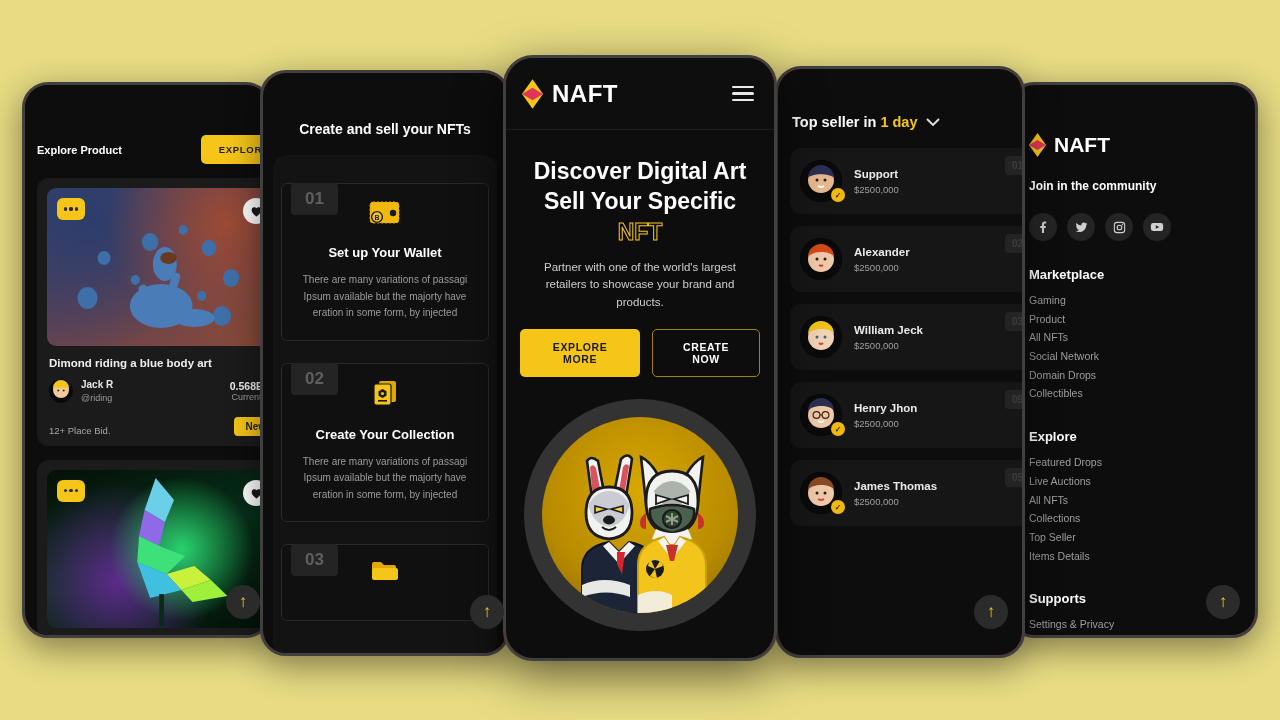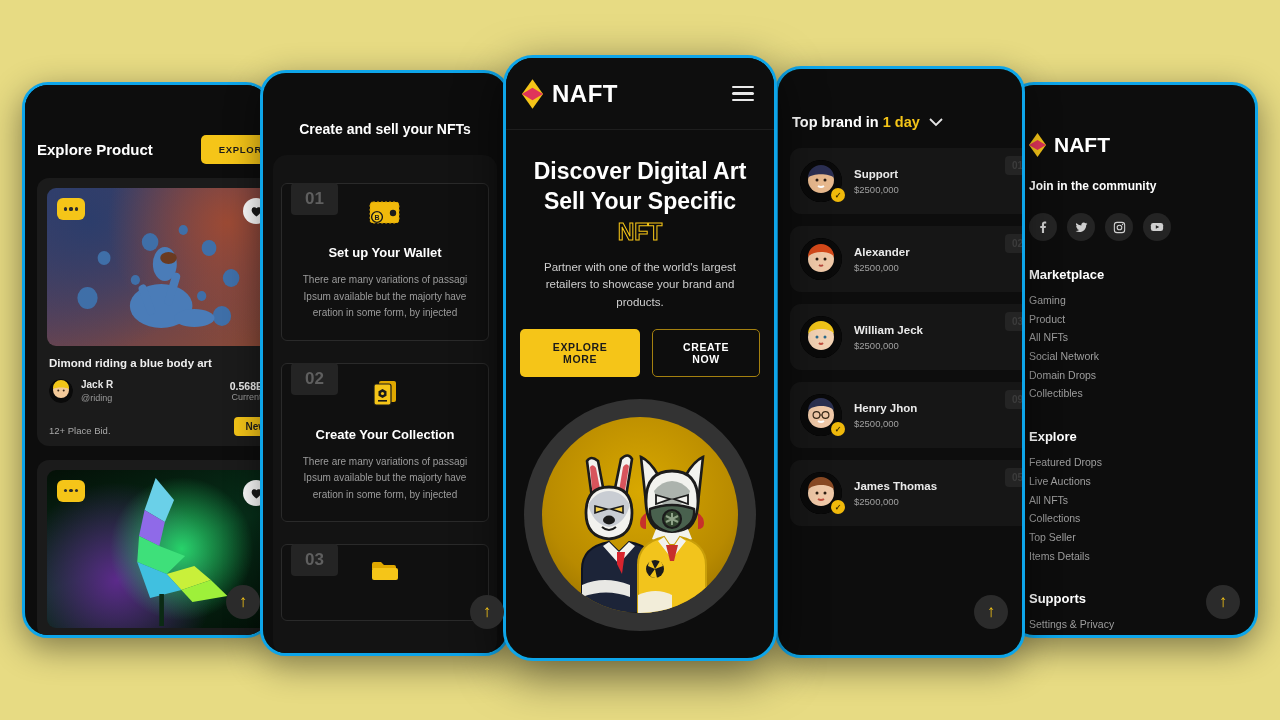--- a/index.html
+++ b/index.html
@@ -7,23 +7,23 @@
     width: 1280px; height: 720px; overflow: hidden;
     font-family: "Liberation Sans", sans-serif;
   }
   body { background: #e7db83; position: relative; }
 
   .stage { position: absolute; inset: 0; }
 
   
   .phone {
     position: absolute;
-    background: #0f766e;
+    background: #b91c1c;
     border-radius: 26px;
-    border: 3px solid #0ea5e9;
+    border: 3px solid #404040;
     box-shadow: 0 10px 34px rgba(0,0,0,.45);
     overflow: hidden;
   }
   .screen {
     position: absolute; inset: 0;
     background: #0d0d0d;
     overflow: hidden;
   }
 
   
@@ -74,21 +74,21 @@
     width: 196px; height: 196px; border-radius: 50%;
     background: radial-gradient(circle at 50% 38%, #d8a800 0%, #b88a00 62%, #8a6700 100%);
     overflow: hidden; position: relative;
   }
 
   
   .exp-head {
     display: flex; align-items: center; justify-content: space-between;
     padding: 50px 0 14px 12px; background: #0d0d0d;
   }
-  .exp-title { color: #fff; font-size: 15px; font-weight: bold; }
+  .exp-title { color: #fff; font-size: 11px; font-weight: bold; }
   .exp-btn {
     background: #f5c518; color: #1b1b1b; border: none; border-radius: 5px;
     padding: 9px 18px; font-size: 9.5px; font-weight: bold; letter-spacing: .7px;
     margin-right: -18px; cursor: pointer;
   }
   .nft-card {
     background: #1b1b1b; border-radius: 12px; margin: 0 0 14px 12px;
     padding: 10px; width: 252px;
   }
   .nft-img {
@@ -431,21 +431,21 @@
           <div class="ft-link">Help &amp; Support</div>
         </div>
       </div>
     </div>
   </div>
 
   <div class="phone" id="phone-sellers">
     <div class="screen">
       <div class="sellers-head">
         <div class="sellers-title">
-          <span>Top brand in</span>
+          <span>Top seller in</span>
           <b>1 day</b>
         </div>
         <div class="chev">
           <svg width="14" height="9" viewBox="0 0 14 9" fill="none" stroke="#e4e4e4" stroke-width="1.8">
               <path d="M1 1l6 6 6-6"></path>
             </svg>
         </div>
       </div>
 
       <div class="seller-card">

